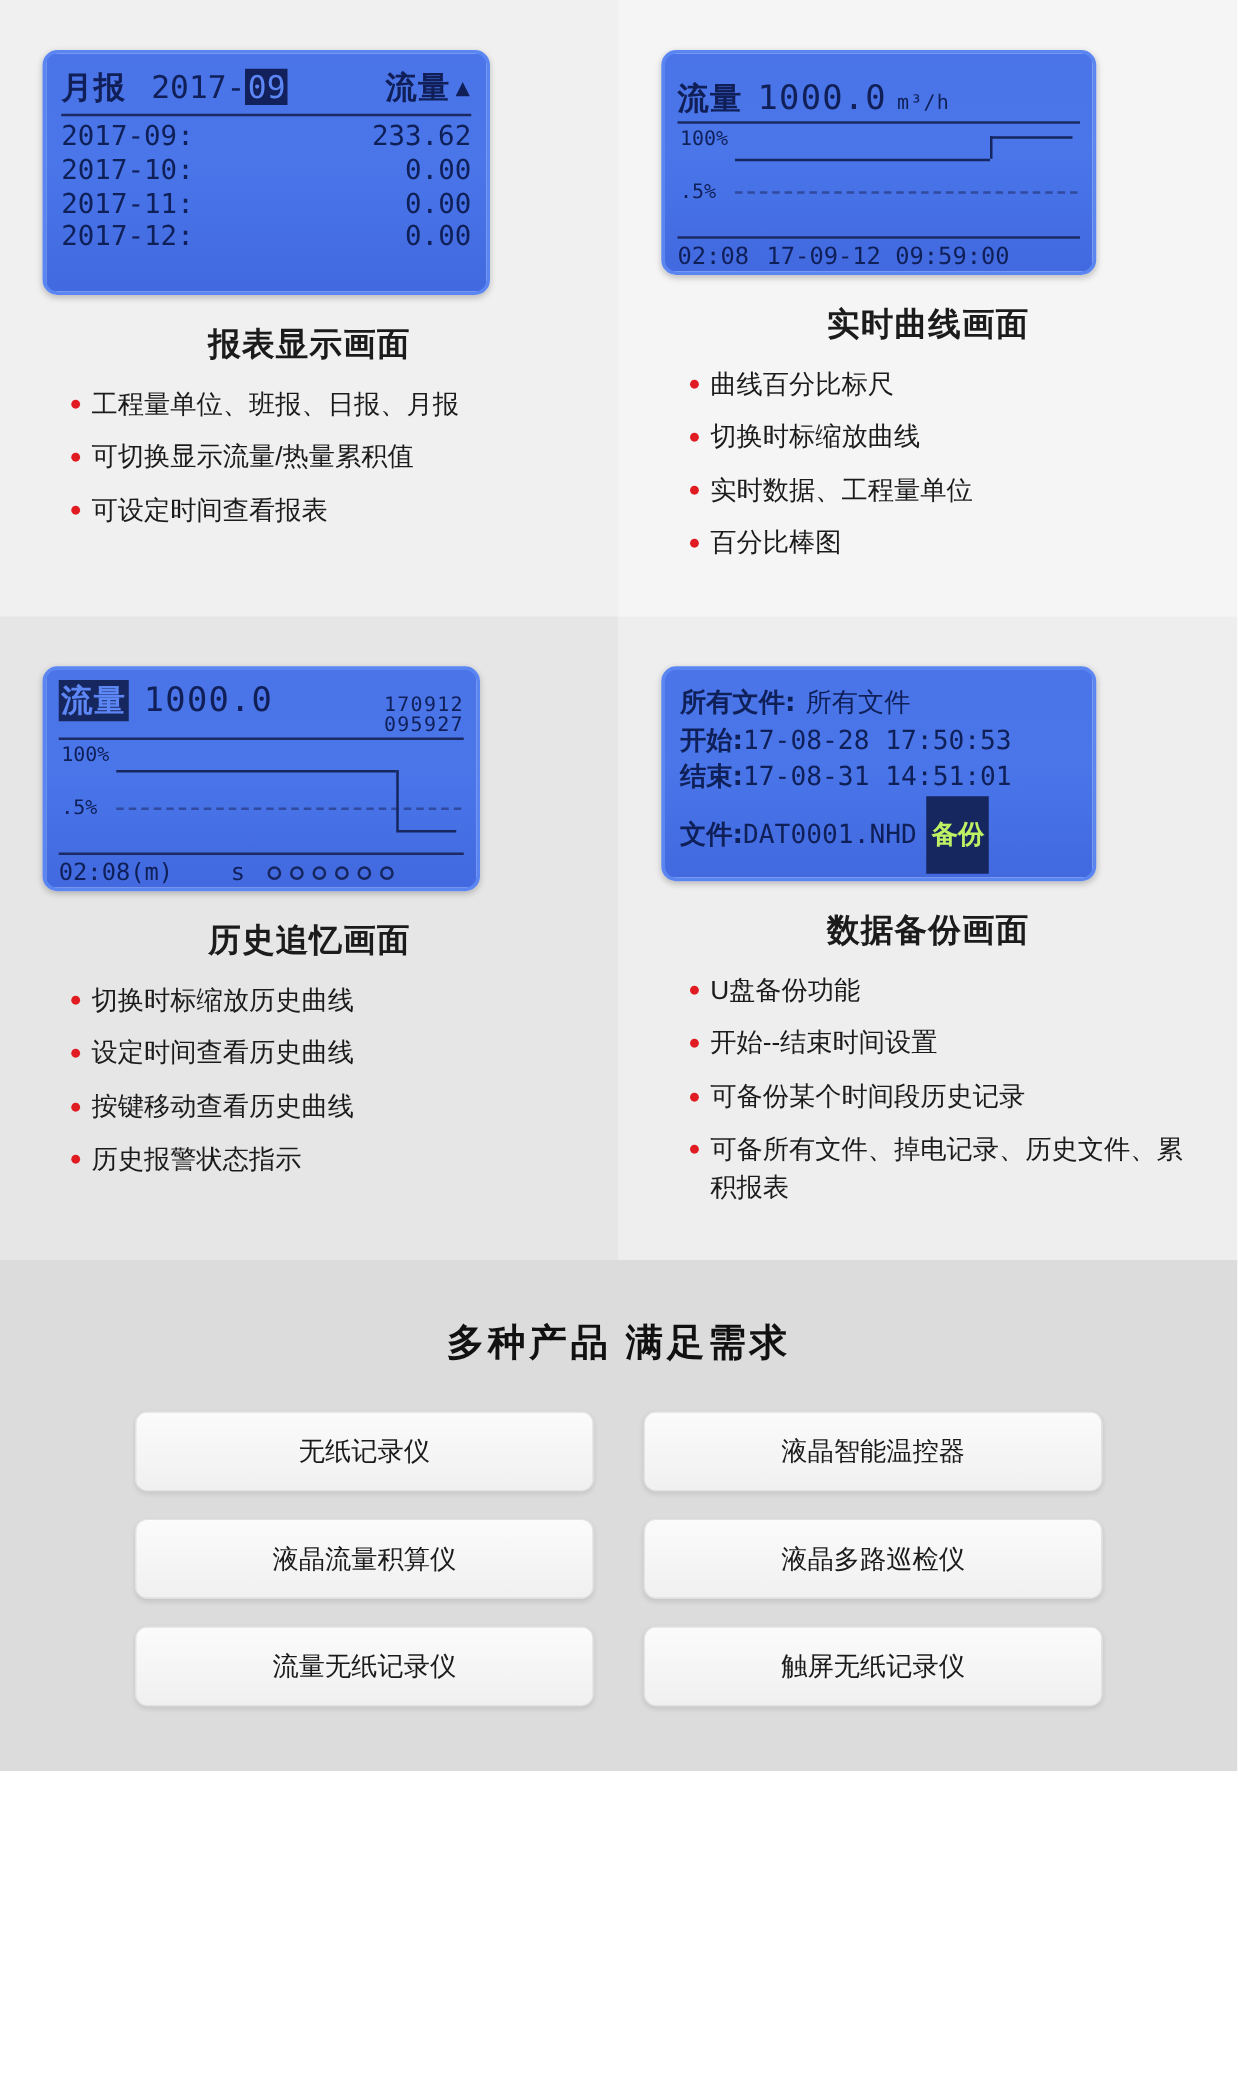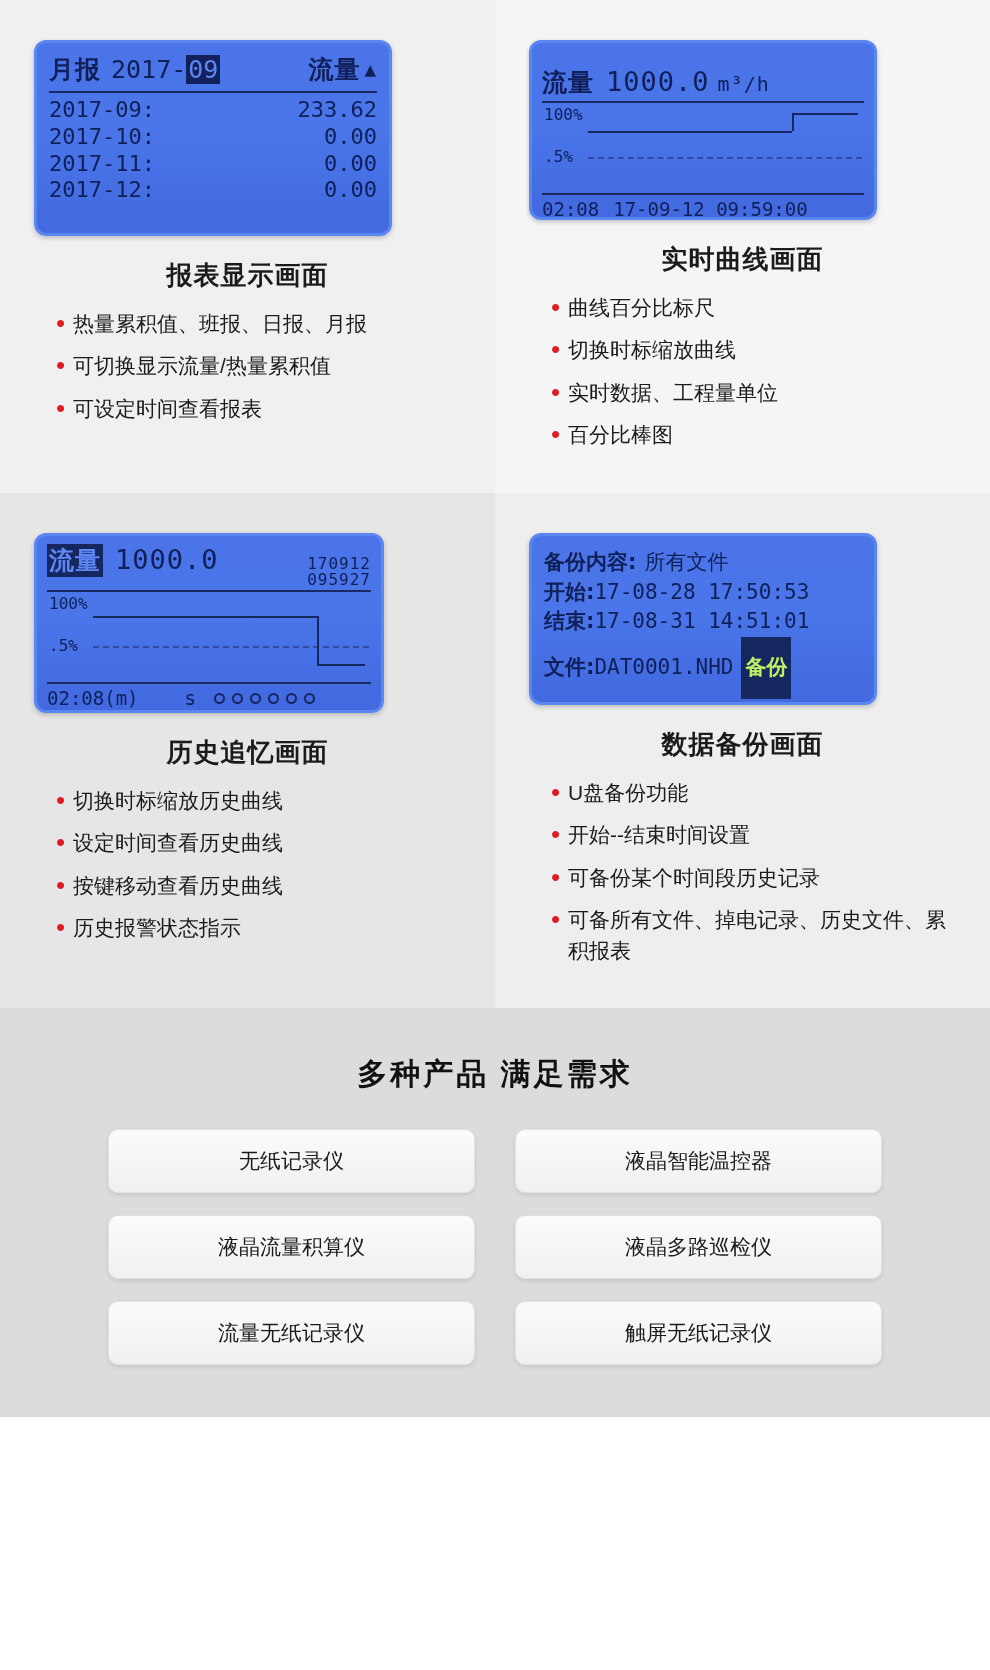--- a/index.html
+++ b/index.html
@@ -40,34 +40,34 @@
   .lcd-4 { width: 348px; height: 172px; padding: 12px 12px; }
 
   
   .rep-head {
     display: flex; align-items: center;
     font-size: 25px; letter-spacing: 1px;
     color: #101f57;
     padding-bottom: 3px;
   }
   .rep-head .t1 { font-family:"DejaVu Sans","Liberation Sans",sans-serif; font-weight:700; }
-  .rep-head .ym { margin-left: 10px; letter-spacing: 0px; }
+  .rep-head .ym { margin-left: 20px; letter-spacing: 0px; }
   .rep-head .sel { background:#12205c; color:#5d87f5; padding: 0 2px; }
   .rep-head .right { margin-left:auto; display:flex; align-items:center; gap:4px;
                      font-family:"DejaVu Sans","Liberation Sans",sans-serif; font-weight:700;}
   .rep-head .arrow { font-size: 15px; }
   .rep-rule { border-top: 2px solid #1b2a63; margin: 2px 0 4px; }
   .rep-row { display:flex; justify-content:space-between; font-size:22px; line-height:1.22; letter-spacing:0px; }
 
   
   .cv-head { display:flex; align-items:baseline; font-size:25px; color:#101f57; letter-spacing:1px;}
   .cv-head .label { font-family:"DejaVu Sans","Liberation Sans",sans-serif; font-weight:700; }
   .cv-head .label.inv { background:#16265f; color:#5d87f5; padding:0 2px; }
   .cv-head .val { margin-left: 12px; font-size: 27px; }
-  .cv-head .unit { margin-left: 8px; font-size: 20px; margin-top: 21px; }
+  .cv-head .unit { margin-left: 8px; font-size: 16px; margin-top: 21px; }
   .cv-head .stamp { margin-left: auto; font-size: 16px; line-height: 1.02; text-align: right; }
   .cv-body { position: relative; height: 92px; margin-top: 2px; border-top: 2px solid #1b2a63; }
   .cv-body .pct100 { position:absolute; left:2px; top:2px; font-size:16px; }
   .cv-body .pct5 { position:absolute; left:2px; top:44px; font-size:16px; }
   .dashline { position:absolute; left:46px; right:2px; top:54px; border-top:2px dashed #23317099; }
   .trace { position:absolute; left:46px; right:6px; top:10px; height:72px; }
   .trace .seg-h { position:absolute; border-top:2px solid #16265f; }
   .trace .seg-v { position:absolute; border-left:2px solid #16265f; }
   .cv-foot { display:flex; align-items:center; font-size:19px; border-top:2px solid #1b2a63; padding-top:3px; }
   .cv-foot .gap { margin-left: 14px; }
@@ -174,21 +174,21 @@
           <div class="rep-row">
             <span>2017-12:</span>
             <span>0.00</span>
           </div>
         </div>
       </div>
       <div class="caption">报表显示画面</div>
       <div class="bullets">
         <div class="bullet">
             <span class="dot-b">•</span>
-            <span class="txt">热量累积值、班报、日报、月报</span>
+            <span class="txt">工程量单位、班报、日报、月报</span>
           </div>
         <div class="bullet">
             <span class="dot-b">•</span>
             <span class="txt">可切换显示流量/热量累积值</span>
           </div>
         <div class="bullet">
             <span class="dot-b">•</span>
             <span class="txt">可设定时间查看报表</span>
           </div>
       </div>
@@ -296,21 +296,21 @@
             <span class="dot-b">•</span>
             <span class="txt">历史报警状态指示</span>
           </div>
       </div>
     </div>
 
     <div class="cell d">
       <div class="lcd-wrap">
         <div class="lcd lcd-4">
           <div class="bk-row">
-            <span class="k">备份内容:</span>
+            <span class="k">所有文件:</span>
             <span style="margin-left:8px;">所有文件</span>
           </div>
           <div class="bk-row">
             <span class="k">开始:</span>
             <span>17-08-28 17:50:53</span>
           </div>
           <div class="bk-row">
             <span class="k">结束:</span>
             <span>17-08-31 14:51:01</span>
           </div>

